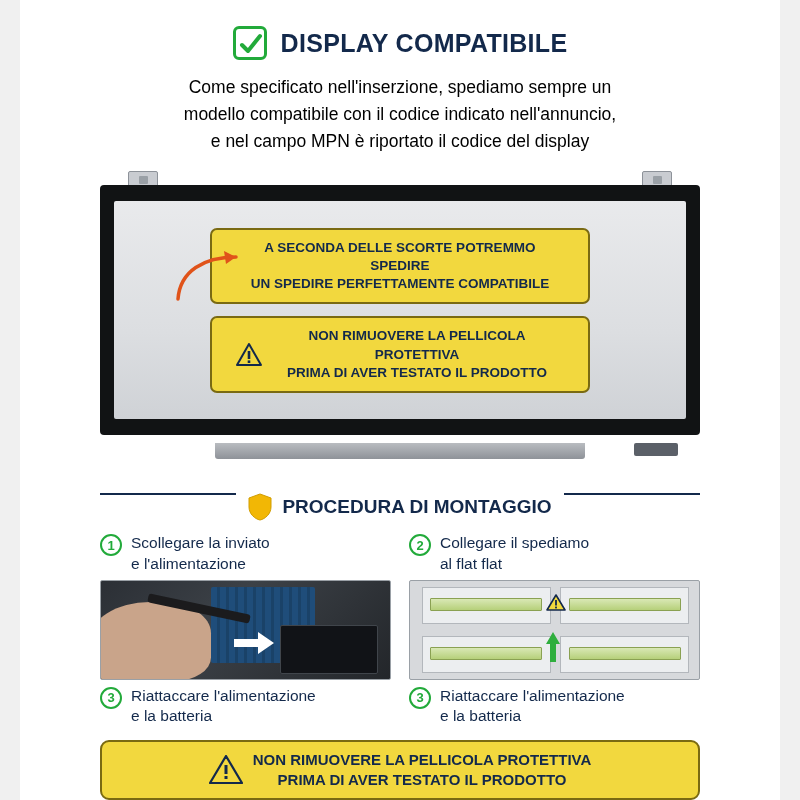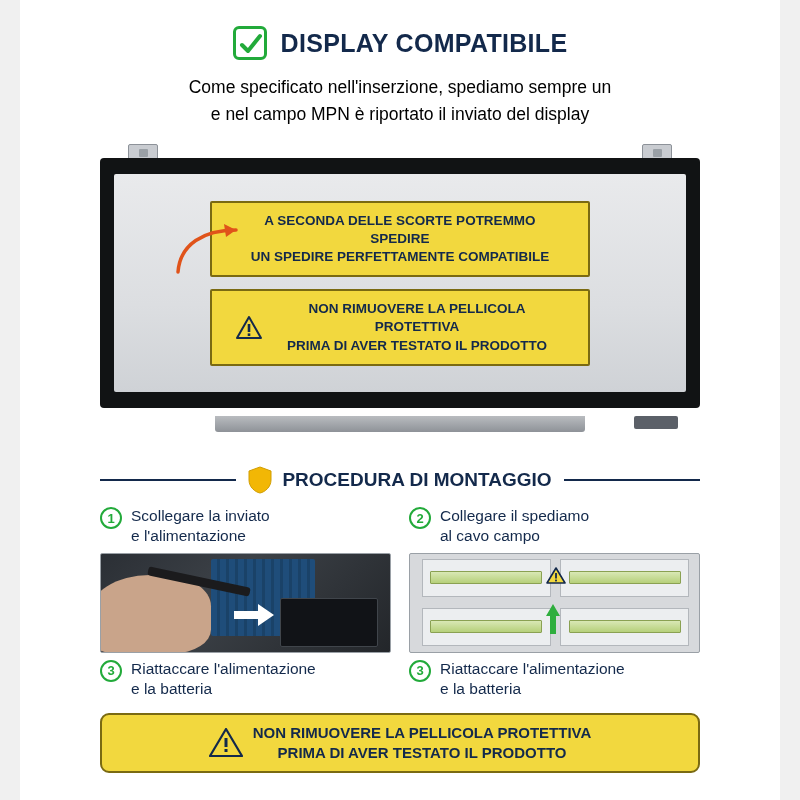--- a/index.html
+++ b/index.html
@@ -110,21 +110,21 @@
   .arrow-curve {
     position: absolute;
     left: 60px;
     top: 48px;
     width: 70px;
     height: 52px;
   }
   .callout {
     width: 380px;
     border: 2px solid #7a6a12;
-    border-radius: 2px;
+    border-radius: 7px;
     background: #f2d83e;
     text-align: center;
     color: #13294b;
     font-weight: bold;
     font-size: 13.5px;
     line-height: 1.35;
     padding: 9px 24px;
     box-sizing: border-box;
   }
   .callout.warn {
@@ -156,21 +156,21 @@
     right: 22px;
     top: 0;
     width: 44px;
     height: 13px;
     background: #5b6068;
     border-radius: 2px;
   }
   
   .section-title {
     display: flex;
-    align-items: center;
+    align-items: flex-start;
     gap: 12px;
     width: 600px;
     margin: 22px auto 0 auto;
   }
   .rule {
     flex: 1 1 auto;
     height: 2px;
     background: #13294b;
   }
   .section-title .label {
@@ -332,21 +332,22 @@
     <span class="check-box">
       <svg width="24" height="24" viewBox="0 0 24 24" aria-hidden="true">
         <path d="M3 13 L9 19 L21 4" fill="none" stroke="#22aa3a" stroke-width="4" stroke-linecap="round" stroke-linejoin="round"></path>
       </svg>
     </span>
     <span class="header-title">DISPLAY COMPATIBILE</span>
   </div>
 
   <div class="intro">
     <div>Come specificato nell'inserzione, spediamo sempre un</div>
-    <div>e nel campo MPN è riportato il inviato del display</div>
+    <div>modello compatibile con il codice indicato nell'annuncio,</div>
+    <div>e nel campo MPN è riportato il codice del display</div>
   </div>
 
   <div class="screen-wrap">
     <div class="bracket left"></div>
     <div class="bracket right"></div>
 
     <div class="panel">
       <div class="panel-inner">
 
         <svg class="arrow-curve" viewBox="0 0 70 52">
@@ -398,21 +399,21 @@
       <span class="step-text">
         <span>Scollegare la inviato</span><br>
         <span>e l'alimentazione</span>
       </span>
     </div>
 
     <div class="step-head">
       <span class="step-num">2</span>
       <span class="step-text">
         <span>Collegare il spediamo</span><br>
-        <span>al cavo campo</span>
+        <span>al flat flat</span>
       </span>
     </div>
 
     <div class="photo photo-1">
       <div class="pcb"></div>
       <div class="pcb2"></div>
       <div class="hand"></div>
       <div class="driver"></div>
       <svg style="position:absolute;left:46%;top:52%;" width="40" height="22" viewBox="0 0 40 22">
         <path d="M0 7 H24 V0 L40 11 L24 22 V15 H0 Z" fill="#ffffff"></path>

